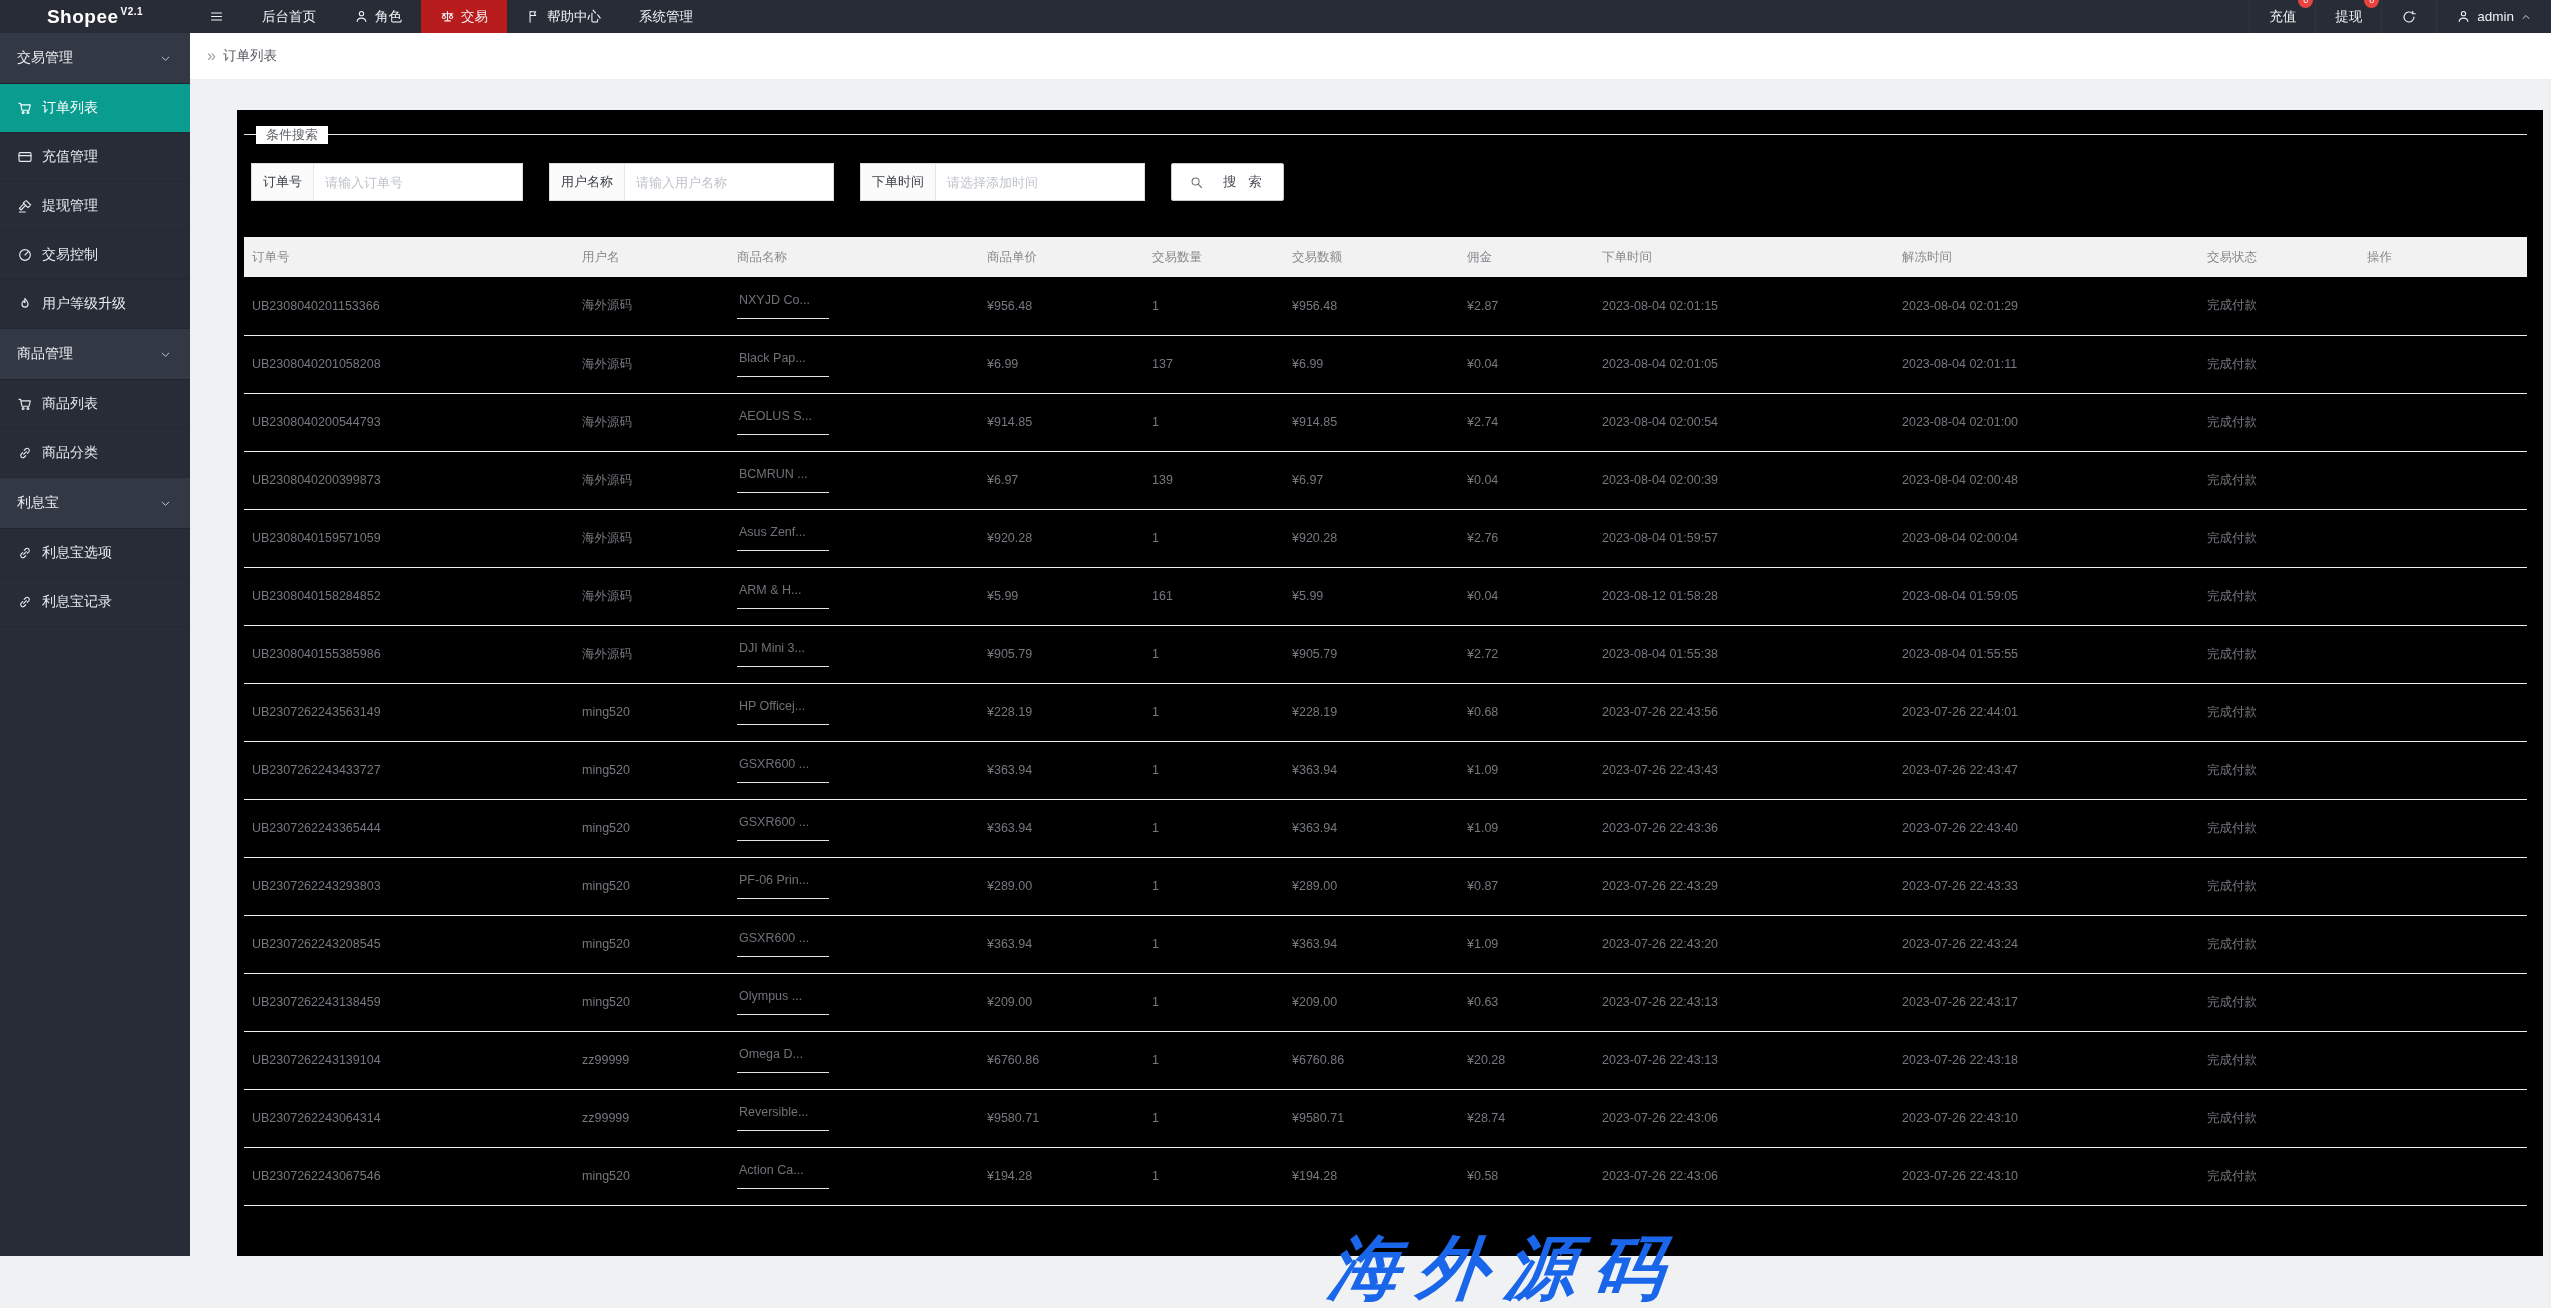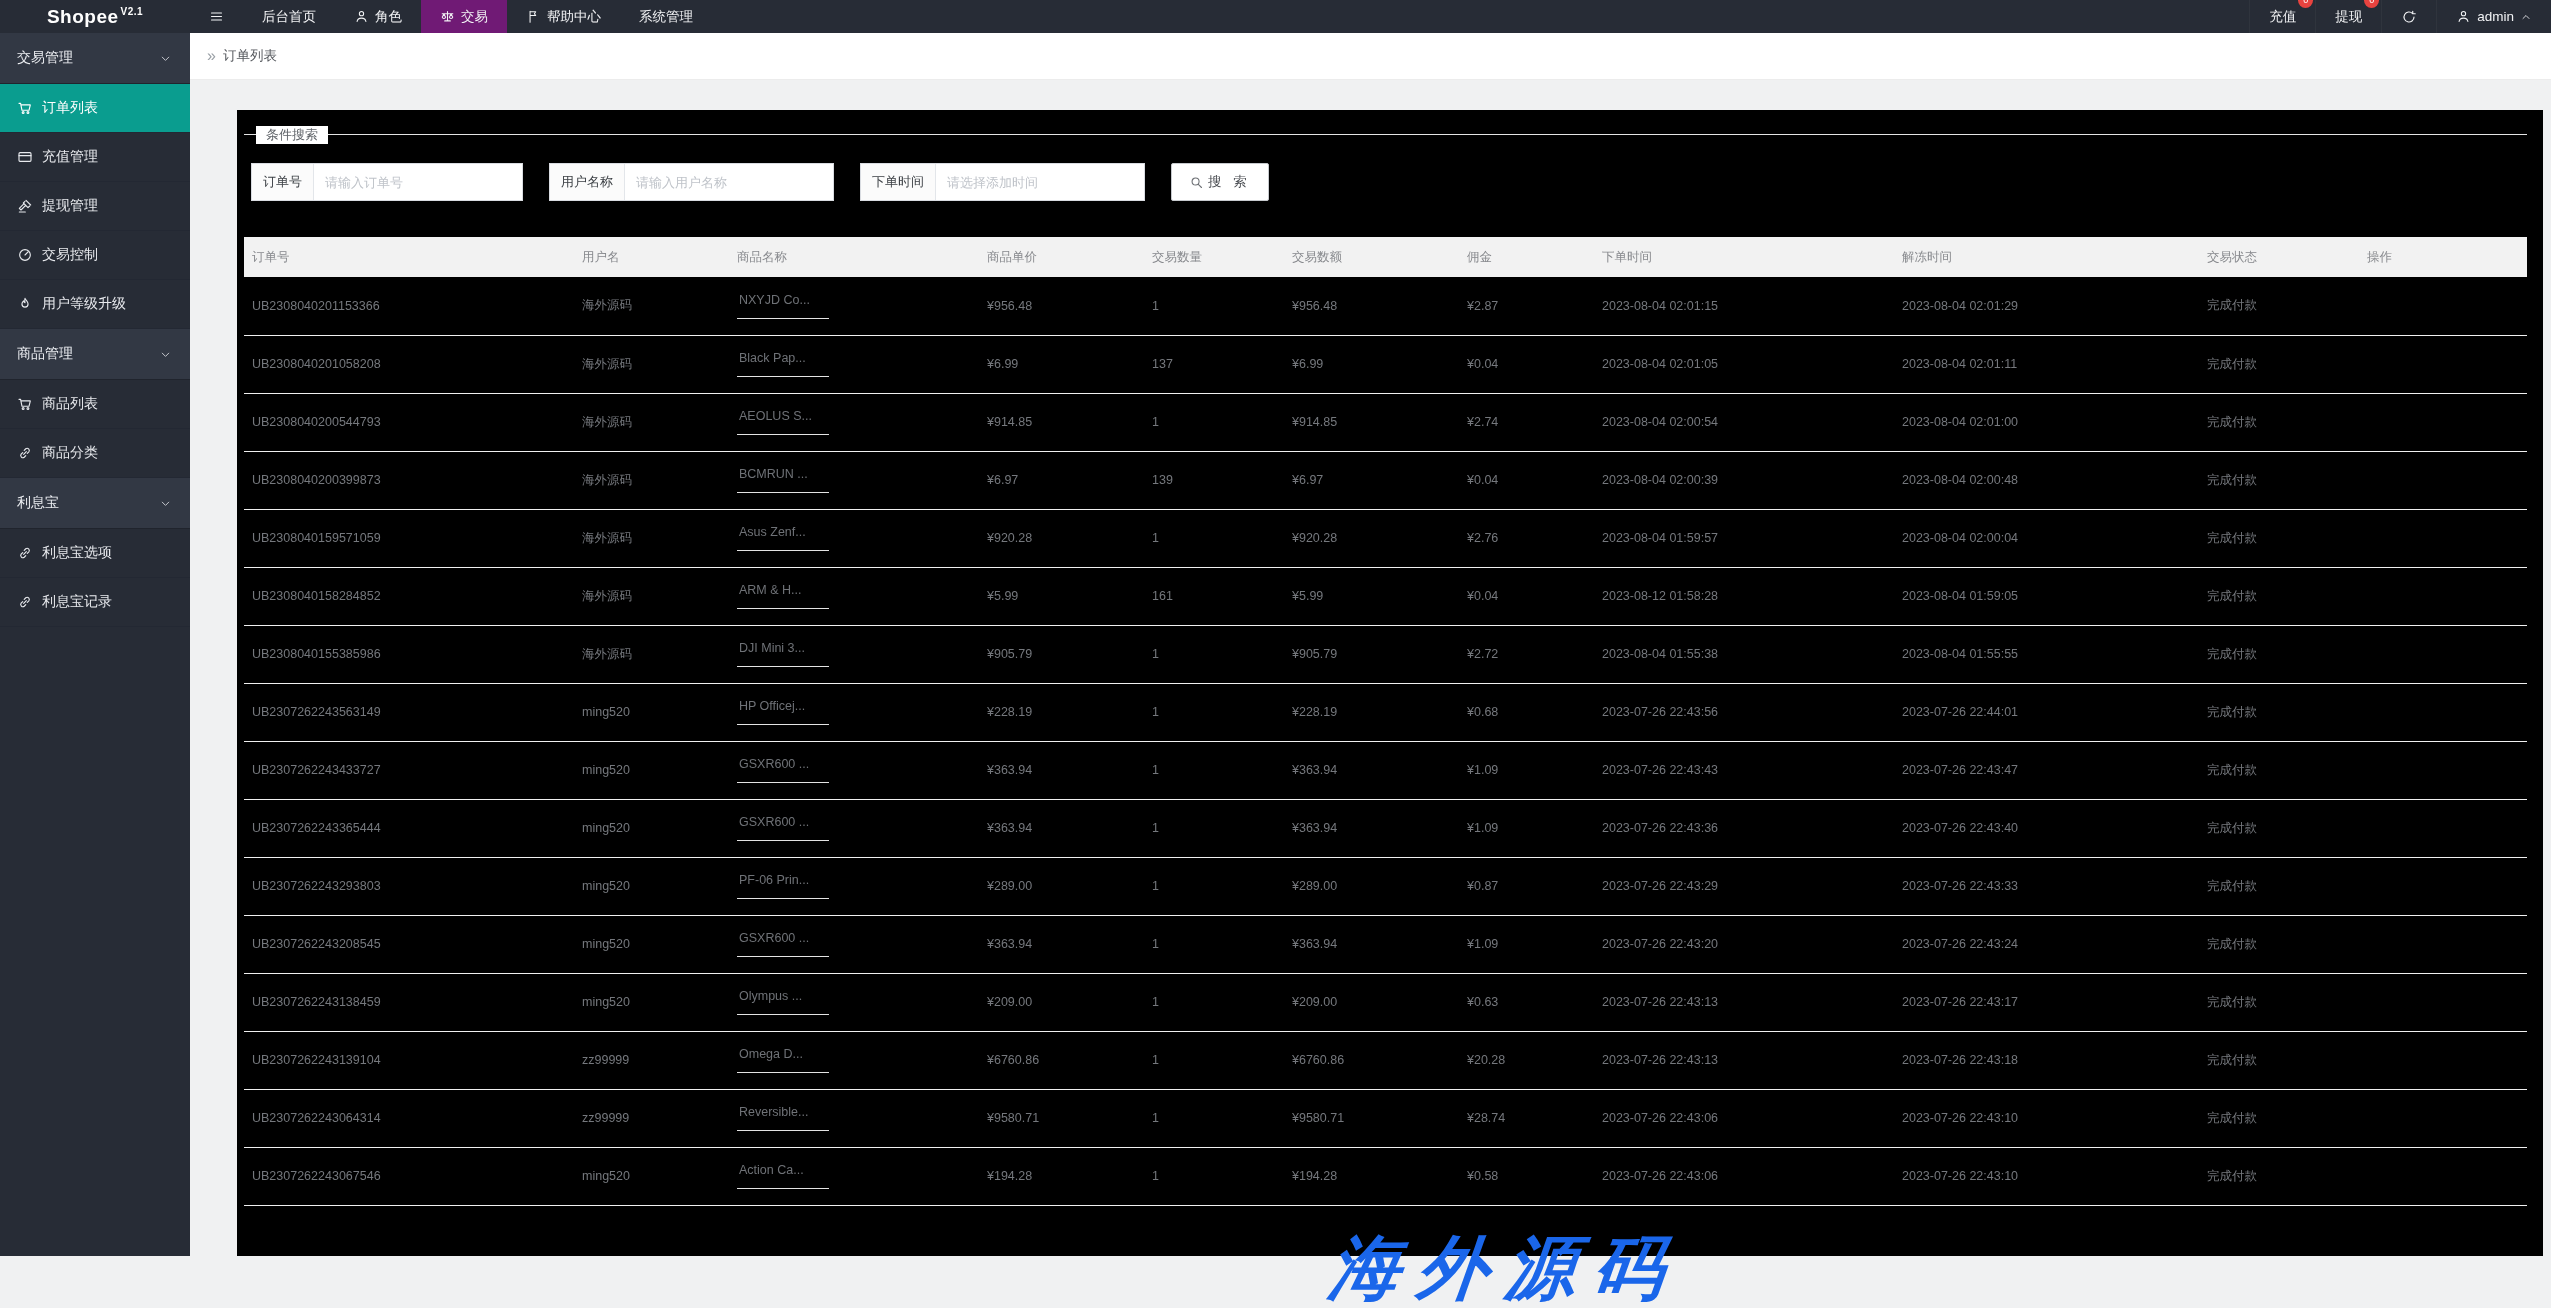--- a/index.html
+++ b/index.html
@@ -6,21 +6,21 @@
   html,body { width:2551px; height:1308px; overflow:hidden;
     font-family:"Liberation Sans","DejaVu Sans",sans-serif; background:#f0f1f2; }
 
   
   .topbar { height:33px; background:#272c36; display:flex; align-items:stretch; color:#fff; position:relative; z-index:5; }
   .logo-box { width:190px; display:flex; align-items:center; justify-content:center; background:#272c36; }
   .logo { font-size:19px; font-weight:bold; letter-spacing:.5px; }
   .logo sup { font-size:10px; font-weight:bold; margin-left:2px; }
   .tb-left { display:flex; align-items:stretch; }
   .tb-item { display:flex; align-items:center; gap:6px; padding:0 19px; font-size:13.5px; color:#f2f3f5; cursor:pointer; position:relative; }
-  .tb-item.active { background:#701a75; }
+  .tb-item.active { background:#b91c1c; }
   .tb-spacer { flex:1; }
   .tb-right { display:flex; align-items:stretch; }
   .tb-right .tb-item { border-left:1px solid rgba(255,255,255,0.04); }
   .badge { position:absolute; top:-7px; right:2px; min-width:15px; height:15px; border-radius:8px;
     background:#e8433f; color:#fff; font-size:9px; line-height:15px; text-align:center; padding:0 3px; }
   .ic { display:inline-flex; width:15px; height:15px; }
   .ic svg { width:100%; height:100%; stroke:currentColor; fill:none; stroke-width:1.7; stroke-linecap:round; stroke-linejoin:round; }
 
   
   .layout { display:flex; height:1223px; }
@@ -43,21 +43,21 @@
   
   .fieldset { border-top:1px solid #e4e4e4; position:relative; padding:28px 0 16px 0; margin-top:10px; }
   .legend { position:absolute; top:-9px; left:12px; background:#fff; padding:0 10px; font-size:13px; color:#5f6368; }
   .search-row { display:flex; align-items:center; gap:26px; padding-left:7px; }
   .sgroup { display:flex; align-items:stretch; height:38px; border:1px solid #d9dce1; background:#fff; }
   .sgroup .slabel { display:flex; align-items:center; padding:0 11px; font-size:13px; color:#3c4045;
     background:#fbfbfb; border-right:1px solid #e3e6ea; white-space:nowrap; }
   .sgroup input { border:none; outline:none; width:208px; padding:0 11px; font-size:13px; color:#333;
     font-family:inherit; }
   .sgroup input::placeholder { color:#bfc3c9; }
-  .search-btn { height:38px; display:flex; align-items:center; gap:4px; padding:0 17px; background:#fff;
+  .search-btn { height:38px; display:flex; align-items:center; gap:19px; padding:0 17px; background:#fff;
     border:1px solid #c6c9cd; border-radius:2px; font-size:13.5px; color:#4a4d52; cursor:pointer; letter-spacing:4px; }
   .search-btn .ic { width:15px; height:15px; color:#6d7075; }
 
   
   table { width:100%; border-collapse:collapse; margin-top:20px; table-layout:fixed; }
   thead th { background:#f2f2f2; height:40px; text-align:left; font-weight:normal; font-size:12.5px;
     color:#87898d; padding:0 8px; }
   tbody td { height:58px; font-size:12.5px; color:#75787d; padding:0 8px; border-bottom:1px solid #f0f0f0;
     white-space:nowrap; overflow:hidden; }
   .prod { display:inline-block; border-bottom:1px solid #e3e3e3; padding:0 2px 11px 2px; min-width:92px;

